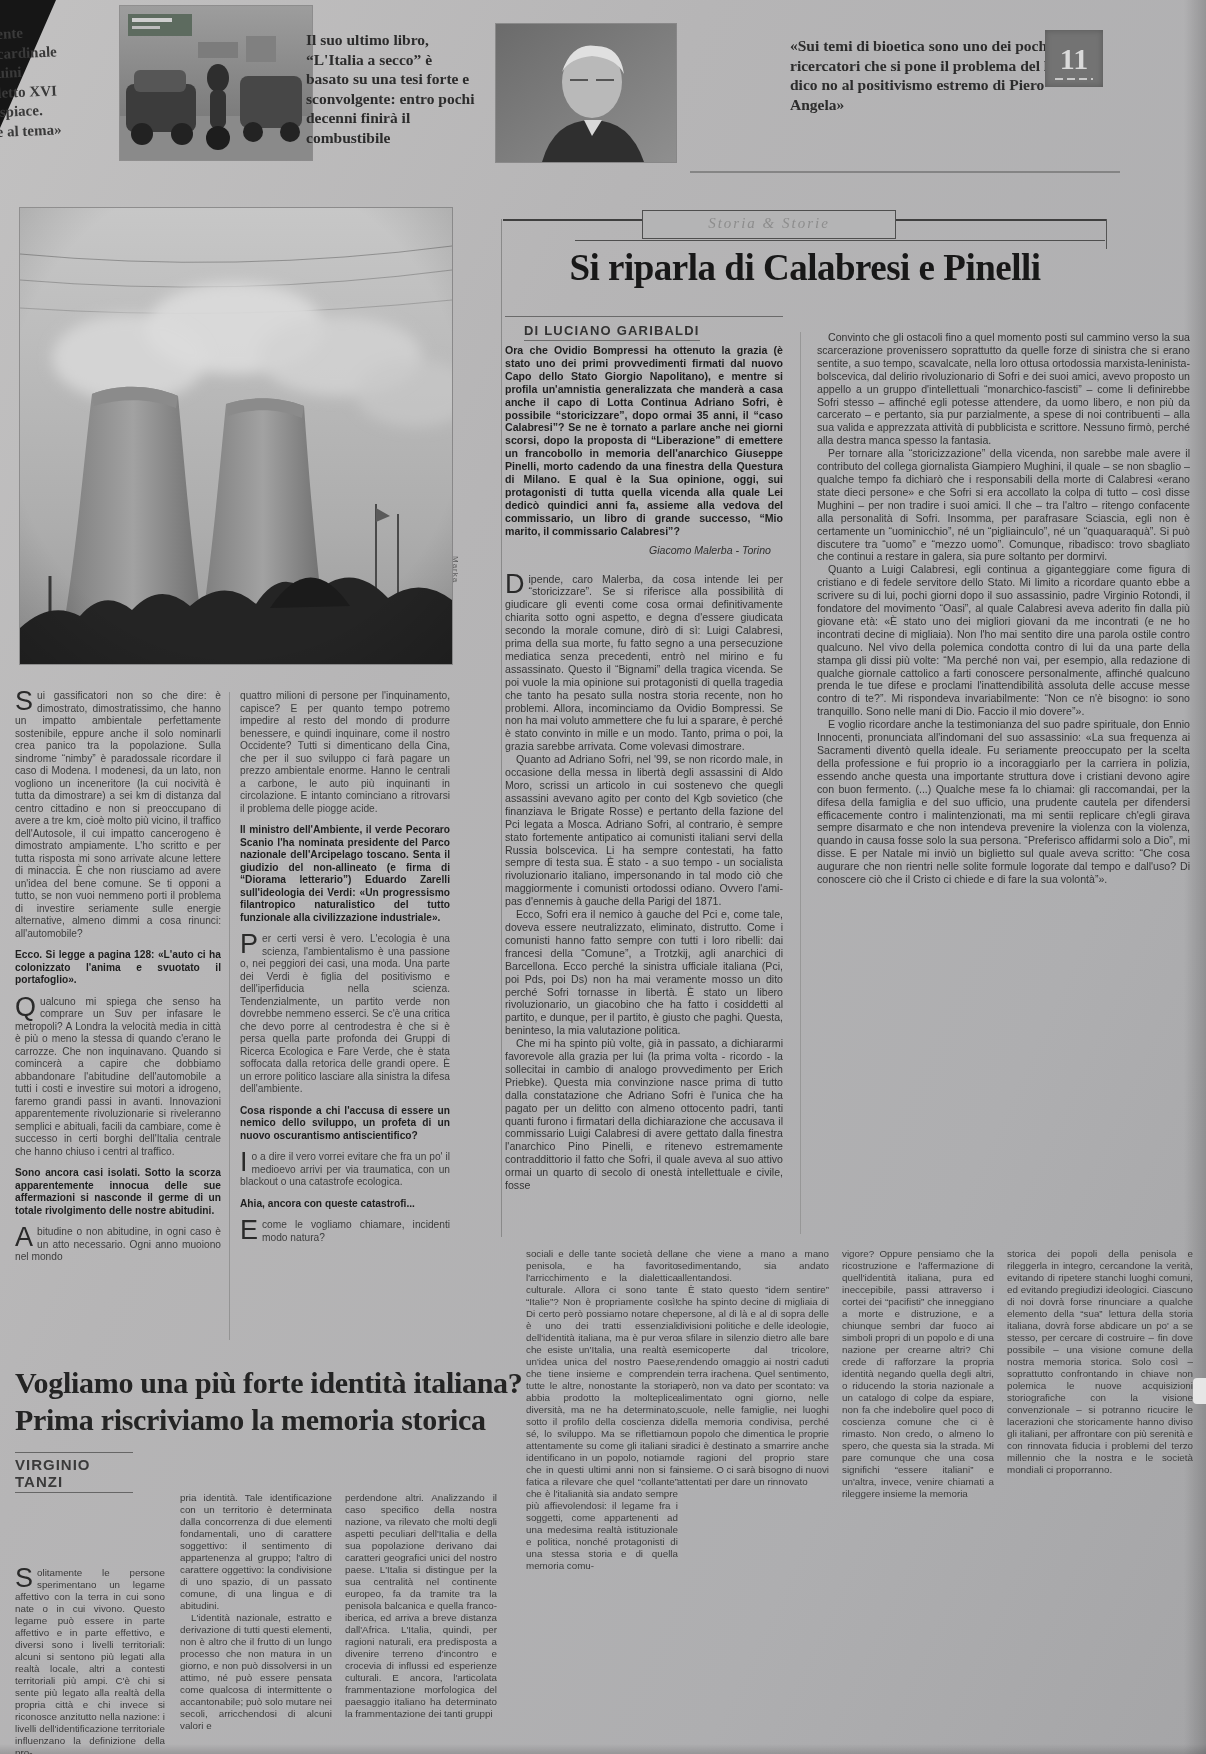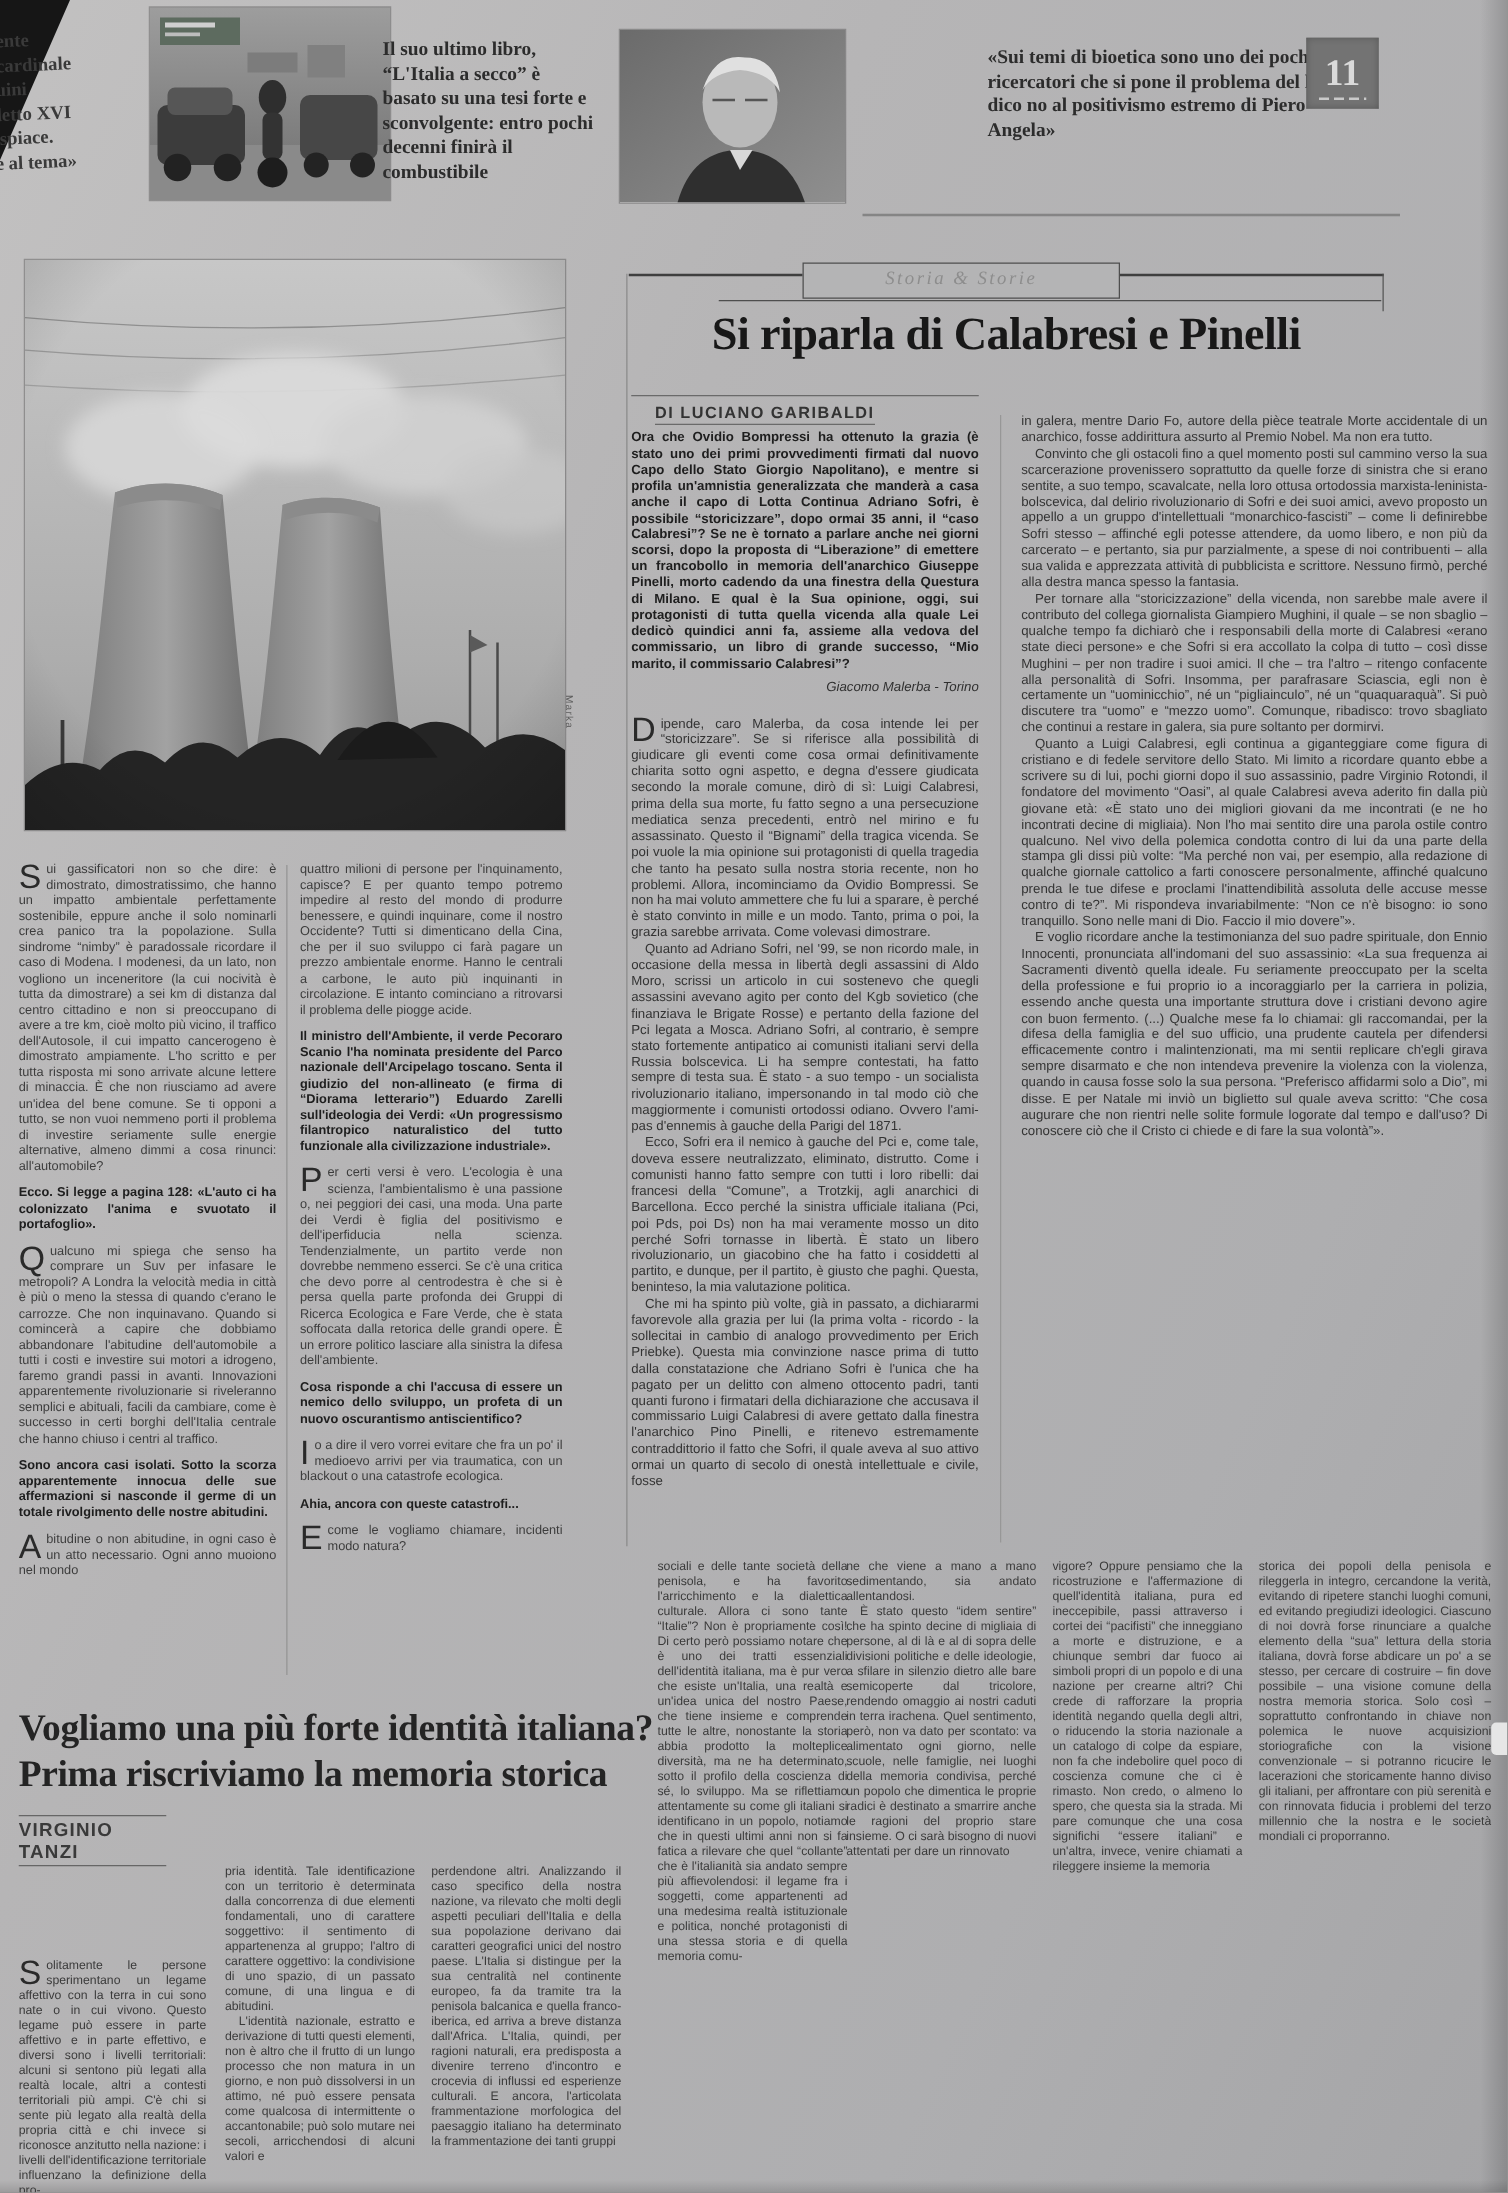--- a/index.html
+++ b/index.html
@@ -46,21 +46,21 @@
   .mcol{font-size:10.6px;line-height:12.9px;}
   .mcol-l{left:505px;top:344px;width:278px;height:890px;}
   .mcol-r{left:817px;top:331px;width:373px;height:903px;}
   .ecol{font-size:10.2px;line-height:12.5px;color:#3c3c3c;filter:blur(.2px);}
   .ecol-1{left:15px;top:690px;width:206px;height:650px;}
   .ecol-2{left:240px;top:690px;width:210px;height:650px;}
   .e-rule{left:229px;top:692px;width:1px;height:648px;background:#949494;}
   .p-ind{text-indent:11px;}
   .p-bold{font-weight:bold;color:#1e1e1e;}
   .p-gap{margin-top:9px !important;}
-  .p-sig{text-align:right;font-style:italic;margin:6px 0 16px !important;color:#2f2f2f;}
+  .p-sig{text-align:right;font-style:italic;margin:6px 12px 16px !important;color:#2f2f2f;}
   .p-drop::first-letter{float:left;font-size:27px;line-height:21px;padding:1px 4px 0 0;color:#2a2a2a;}
   
   .b-head{left:15px;top:1364px;width:510px;font:bold 30px/37px "Liberation Serif",serif;color:#242424;letter-spacing:-.3px;}
   .b-bylinewrap{left:15px;top:1452px;width:118px;border-top:1px solid #666;padding-top:3px;}
   .b-byline{display:inline-block;border-bottom:1px solid #666;padding-bottom:2px;
             font-size:15px;letter-spacing:1px;text-transform:uppercase;color:#3a3a3a;font-weight:bold;}
   .bcol{font-size:9.8px;line-height:12px;color:#3a3a3a;filter:blur(.3px);}
   .bcol-1{left:15px;top:1567px;width:150px;height:252px;}
   .bcol-2{left:180px;top:1492px;width:152px;height:252px;}
   .bcol-3{left:345px;top:1492px;width:152px;height:252px;}
@@ -200,21 +200,20 @@
 
   <div class="abs col mcol mcol-l">
     <p class="p-bold">Ora che Ovidio Bompressi ha ottenuto la grazia (è stato uno dei primi provvedimenti firmati dal nuovo Capo dello Stato Giorgio Napolitano), e mentre si profila un'amnistia generalizzata che manderà a casa anche il capo di Lotta Continua Adriano Sofri, è possibile “storicizzare”, dopo ormai 35 anni, il “caso Calabresi”? Se ne è tornato a parlare anche nei giorni scorsi, dopo la proposta di “Liberazione” di emettere un francobollo in memoria dell'anarchico Giuseppe Pinelli, morto cadendo da una finestra della Questura di Milano. E qual è la Sua opinione, oggi, sui protagonisti di tutta quella vicenda alla quale Lei dedicò quindici anni fa, assieme alla vedova del commissario, un libro di grande successo, “Mio marito, il commissario Calabresi”?</p>
     <p class="p-sig">Giacomo Malerba - Torino</p>
     <p class="p-drop">Dipende, caro Malerba, da cosa intende lei per “storicizzare”. Se si riferisce alla possibilità di giudicare gli eventi come cosa ormai definitivamente chiarita sotto ogni aspetto, e degna d'essere giudicata secondo la morale comune, dirò di sì: Luigi Calabresi, prima della sua morte, fu fatto segno a una persecuzione mediatica senza precedenti, entrò nel mirino e fu assassinato. Questo il “Bignami” della tragica vicenda. Se poi vuole la mia opinione sui protagonisti di quella tragedia che tanto ha pesato sulla nostra storia recente, non ho problemi. Allora, incominciamo da Ovidio Bompressi. Se non ha mai voluto ammettere che fu lui a sparare, è perché è stato convinto in mille e un modo. Tanto, prima o poi, la grazia sarebbe arrivata. Come volevasi dimostrare.</p>
     <p class="p-ind">Quanto ad Adriano Sofri, nel '99, se non ricordo male, in occasione della messa in libertà degli assassini di Aldo Moro, scrissi un articolo in cui sostenevo che quegli assassini avevano agito per conto del Kgb sovietico (che finanziava le Brigate Rosse) e pertanto della fazione del Pci legata a Mosca. Adriano Sofri, al contrario, è sempre stato fortemente antipatico ai comunisti italiani servi della Russia bolscevica. Li ha sempre contestati, ha fatto sempre di testa sua. È stato - a suo tempo - un socialista rivoluzionario italiano, impersonando in tal modo ciò che maggiormente i comunisti ortodossi odiano. Ovvero l'ami-pas d'ennemis à gauche della Parigi del 1871.</p>
     <p class="p-ind">Ecco, Sofri era il nemico à gauche del Pci e, come tale, doveva essere neutralizzato, eliminato, distrutto. Come i comunisti hanno fatto sempre con tutti i loro ribelli: dai francesi della “Comune”, a Trotzkij, agli anarchici di Barcellona. Ecco perché la sinistra ufficiale italiana (Pci, poi Pds, poi Ds) non ha mai veramente mosso un dito perché Sofri tornasse in libertà. È stato un libero rivoluzionario, un giacobino che ha fatto i cosiddetti al partito, e dunque, per il partito, è giusto che paghi. Questa, beninteso, la mia valutazione politica.</p>
     <p class="p-ind">Che mi ha spinto più volte, già in passato, a dichiararmi favorevole alla grazia per lui (la prima volta - ricordo - la sollecitai in cambio di analogo provvedimento per Erich Priebke). Questa mia convinzione nasce prima di tutto dalla constatazione che Adriano Sofri è l'unica che ha pagato per un delitto con almeno ottocento padri, tanti quanti furono i firmatari della dichiarazione che accusava il commissario Luigi Calabresi di avere gettato dalla finestra l'anarchico Pino Pinelli, e ritenevo estremamente contraddittorio il fatto che Sofri, il quale aveva al suo attivo ormai un quarto di secolo di onestà intellettuale e civile, fosse</p>
   </div>
   <div class="abs col mcol mcol-r">
-    <p>in galera, mentre Dario Fo, autore della pièce teatrale Morte accidentale di un anarchico, fosse addirittura assurto al Premio Nobel. Ma non era tutto.</p>
     <p class="p-ind">Convinto che gli ostacoli fino a quel momento posti sul cammino verso la sua scarcerazione provenissero soprattutto da quelle forze di sinistra che si erano sentite, a suo tempo, scavalcate, nella loro ottusa ortodossia marxista-leninista-bolscevica, dal delirio rivoluzionario di Sofri e dei suoi amici, avevo proposto un appello a un gruppo d'intellettuali “monarchico-fascisti” – come li definirebbe Sofri stesso – affinché egli potesse attendere, da uomo libero, e non più da carcerato – e pertanto, sia pur parzialmente, a spese di noi contribuenti – alla sua valida e apprezzata attività di pubblicista e scrittore. Nessuno firmò, perché alla destra manca spesso la fantasia.</p>
     <p class="p-ind">Per tornare alla “storicizzazione” della vicenda, non sarebbe male avere il contributo del collega giornalista Giampiero Mughini, il quale – se non sbaglio – qualche tempo fa dichiarò che i responsabili della morte di Calabresi «erano state dieci persone» e che Sofri si era accollato la colpa di tutto – così disse Mughini – per non tradire i suoi amici. Il che – tra l'altro – ritengo confacente alla personalità di Sofri. Insomma, per parafrasare Sciascia, egli non è certamente un “uominicchio”, né un “pigliainculo”, né un “quaquaraquà”. Si può discutere tra “uomo” e “mezzo uomo”. Comunque, ribadisco: trovo sbagliato che continui a restare in galera, sia pure soltanto per dormirvi.</p>
     <p class="p-ind">Quanto a Luigi Calabresi, egli continua a giganteggiare come figura di cristiano e di fedele servitore dello Stato. Mi limito a ricordare quanto ebbe a scrivere su di lui, pochi giorni dopo il suo assassinio, padre Virginio Rotondi, il fondatore del movimento “Oasi”, al quale Calabresi aveva aderito fin dalla più giovane età: «È stato uno dei migliori giovani da me incontrati (e ne ho incontrati decine di migliaia). Non l'ho mai sentito dire una parola ostile contro qualcuno. Nel vivo della polemica condotta contro di lui da una parte della stampa gli dissi più volte: “Ma perché non vai, per esempio, alla redazione di qualche giornale cattolico a farti conoscere personalmente, affinché qualcuno prenda le tue difese e proclami l'inattendibilità assoluta delle accuse messe contro di te?”. Mi rispondeva invariabilmente: “Non ce n'è bisogno: io sono tranquillo. Sono nelle mani di Dio. Faccio il mio dovere”».</p>
     <p class="p-ind">E voglio ricordare anche la testimonianza del suo padre spirituale, don Ennio Innocenti, pronunciata all'indomani del suo assassinio: «La sua frequenza ai Sacramenti diventò quella ideale. Fu seriamente preoccupato per la scelta della professione e fui proprio io a incoraggiarlo per la carriera in polizia, essendo anche questa una importante struttura dove i cristiani devono agire con buon fermento. (...) Qualche mese fa lo chiamai: gli raccomandai, per la difesa della famiglia e del suo ufficio, una prudente cautela per difendersi efficacemente contro i malintenzionati, ma mi sentii replicare ch'egli girava sempre disarmato e che non intendeva prevenire la violenza con la violenza, quando in causa fosse solo la sua persona. “Preferisco affidarmi solo a Dio”, mi disse. E per Natale mi inviò un biglietto sul quale aveva scritto: “Che cosa augurare che non rientri nelle solite formule logorate dal tempo e dall'uso? Di conoscere ciò che il Cristo ci chiede e di fare la sua volontà”».</p>
   </div>
 
   <div class="abs e-rule"></div>
   <div class="abs col ecol ecol-1">
     <p class="p-drop">Sui gassificatori non so che dire: è dimostrato, dimostratissimo, che hanno un impatto ambientale perfettamente sostenibile, eppure anche il solo nominarli crea panico tra la popolazione. Sulla sindrome “nimby” è paradossale ricordare il caso di Modena. I modenesi, da un lato, non vogliono un inceneritore (la cui nocività è tutta da dimostrare) a sei km di distanza dal centro cittadino e non si preoccupano di avere a tre km, cioè molto più vicino, il traffico dell'Autosole, il cui impatto cancerogeno è dimostrato ampiamente. L'ho scritto e per tutta risposta mi sono arrivate alcune lettere di minaccia. È che non riusciamo ad avere un'idea del bene comune. Se ti opponi a tutto, se non vuoi nemmeno porti il problema di investire seriamente sulle energie alternative, almeno dimmi a cosa rinunci: all'automobile?</p>
     <p class="p-bold p-gap">Ecco. Si legge a pagina 128: «L'auto ci ha colonizzato l'anima e svuotato il portafoglio».</p>

